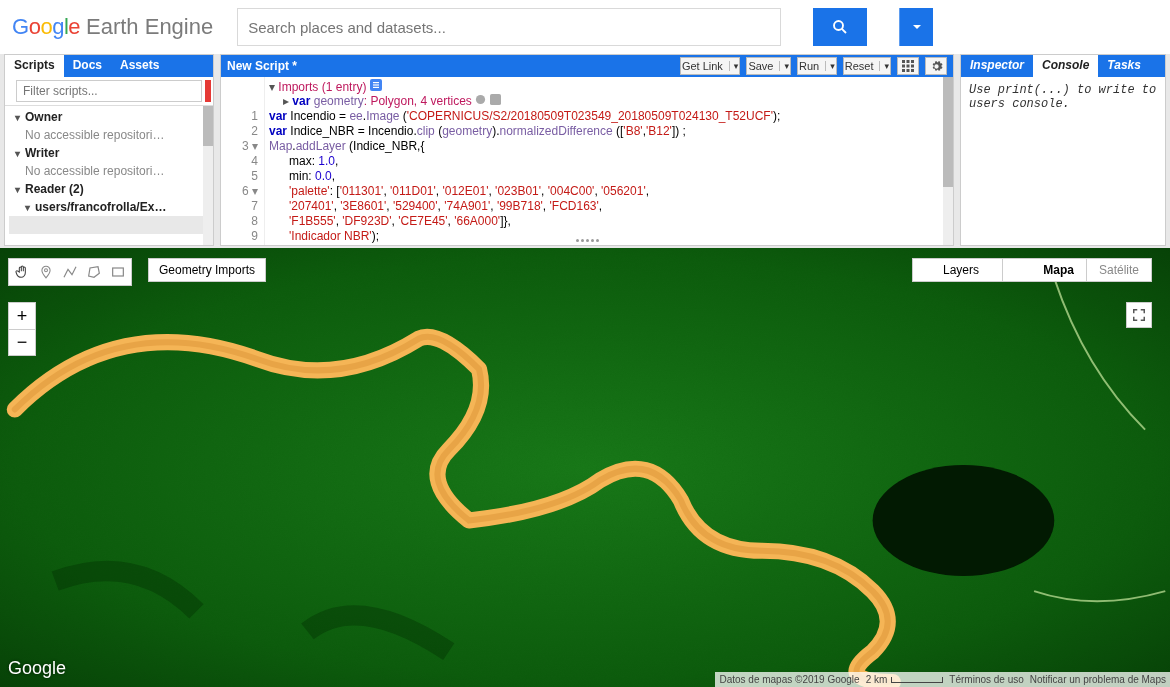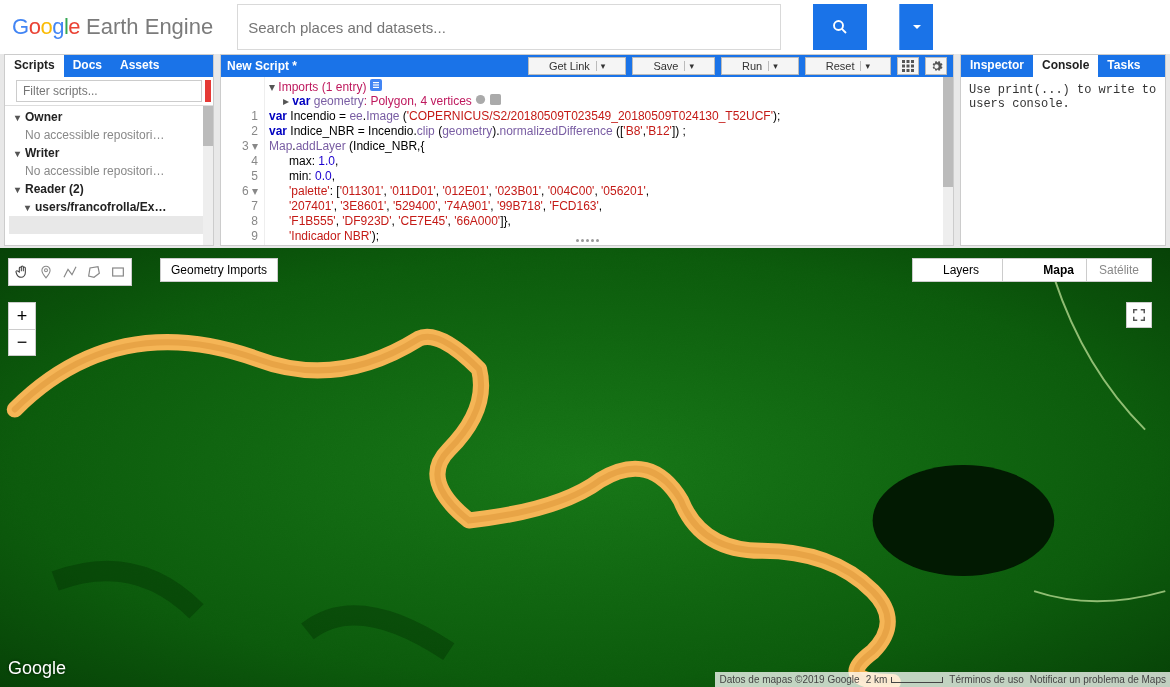--- a/index.html
+++ b/index.html
@@ -3,21 +3,21 @@
 <meta charset="utf-8">
 <style>
 * { margin: 0; padding: 0; box-sizing: border-box; font-family: Arial, Helvetica, sans-serif; }
 body { width: 1170px; height: 687px; overflow: hidden; background: #fff; display: flex; flex-direction: column; }
 
 
 .topbar { height: 54px; background: #fff; display: flex; align-items: center; padding: 0 12px; gap: 24px; }
 .logo { display: flex; align-items: baseline; gap: 6px; font-size: 22px; }
 .logo-google span { font-weight: 500; letter-spacing: -0.5px; }
 .logo-product { color: #7b7b7b; font-weight: 300; font-size: 22px; }
-.searchwrap { display: flex; height: 46px; gap: 32px; }
+.searchwrap { display: flex; height: 38px; gap: 32px; }
 .searchbox { width: 544px; border: 1px solid #d9d9d9; padding: 0 10px; font-size: 15px; color: #555; outline: none; }
 .searchbtn { width: 54px; background: #1a73e8; border: none; color: #fff; display: flex; align-items: center; justify-content: center; cursor: pointer; }
 .searchdd { width: 34px; background: #1a73e8; border: none; border-left: 1px solid rgba(255,255,255,.3); color: #fff; display: flex; align-items: center; justify-content: center; cursor: pointer; }
 
 
 .panels { height: 194px; display: flex; gap: 6px; background: #e8e8e8; padding: 0 4px 2px; }
 
 
 .left { width: 210px; display: flex; flex-direction: column; background: #fff; border: 1px solid #ccc; }
 .tabbar { height: 22px; background: #1a73e8; display: flex; gap: 0; font-size: 12px; font-weight: bold; color: #fff; }
@@ -32,47 +32,47 @@
 .tree-item { padding: 2px 0 2px 6px; white-space: nowrap; overflow: hidden; }
 .tree-item.bold { font-weight: bold; }
 .tree-item.muted { color: #888; padding-left: 16px; }
 .tree-item.sel { background: #e8e8e8; }
 .tri::before { content: "▾"; color: #555; display: inline-block; width: 10px; font-size: 10px; }
 
 
 .center { flex: 1; display: flex; flex-direction: column; background: #fff; border: 1px solid #ccc; }
 .editorbar { height: 22px; background: #1a73e8; display: flex; align-items: center; font-size: 12px; color: #fff; padding: 0 6px; gap: 6px; }
 .editorbar .title { font-weight: bold; flex: 1; }
-.btn { background: #f5f5f5; border: 1px solid #bbb; color: #333; font-size: 11px; padding: 1px 20px; cursor: pointer; display: inline-flex; align-items: center; gap: 2px; height: 18px; }
+.btn { background: #f5f5f5; border: 1px solid #bbb; color: #333; font-size: 11px; padding: 1px 1px; cursor: pointer; display: inline-flex; align-items: center; gap: 2px; height: 18px; }
 .btn.dd::after { content: "▾"; font-size: 9px; border-left: 1px solid #bbb; padding-left: 4px; margin-left: 4px; }
 .btn.icon { width: 22px; justify-content: center; padding: 0; }
 .codewrap { flex: 1; display: flex; font-family: "Courier New", monospace; font-size: 12px; overflow: hidden; position: relative; background: #fff; }
 .gutter { width: 44px; background: #fff; color: #888; text-align: right; padding: 2px 6px 2px 0; border-right: 1px solid #eee; }
 .gutter div { height: 15px; line-height: 15px; }
 .code { flex: 1; padding: 2px 4px; white-space: pre; overflow: hidden; }
 .code-scroll { position: absolute; right: 0; top: 0; bottom: 0; width: 10px; background: #eee; }
 .code-scroll::before { content: ""; position: absolute; top: 0; width: 100%; height: 110px; background: #bbb; }
 .imports { color: #be185d; font-style: normal; }
 .kw { color: #0000c0; font-weight: bold; }
 .str { color: #c41a16; }
 .num { color: #1c00cf; }
 .grip { position: absolute; bottom: 0; left: 50%; transform: translateX(-50%); width: 40px; height: 6px; display: flex; justify-content: center; gap: 2px; }
 .grip span { width: 3px; height: 3px; background: #999; border-radius: 50%; }
 
 
-.right { width: 206px; display: flex; flex-direction: column; background: #fff; border: 1px solid #ccc; }
+.right { width: 206px; display: flex; flex-direction: column; background: #fff; border: 1px solid #ccc; font-style: italic; }
 .console { flex: 1; font-family: "Courier New", monospace; font-size: 12px; padding: 6px 8px; color: #333; }
 
 
 .mapwrap { flex: 1; position: relative; overflow: hidden; background: #0a3d0a; }
 .mapsvg { position: absolute; inset: 0; width: 100%; height: 100%; }
 .map-ui { position: absolute; }
 .drawbar { top: 10px; left: 8px; background: #fff; border: 1px solid #ccc; display: flex; gap: 2px; padding: 2px; }
 .drawbar button { width: 22px; height: 22px; border: none; background: #fff; cursor: pointer; display: flex; align-items: center; justify-content: center; }
-.geobtn { top: 10px; left: 160px; background: #fff; border: 1px solid #ccc; padding: 4px 10px; font-size: 12px; cursor: pointer; }
+.geobtn { top: 10px; left: 148px; background: #fff; border: 1px solid #ccc; padding: 4px 10px; font-size: 12px; cursor: pointer; }
 .layersbtn { top: 10px; right: 160px; background: #fff; border: 1px solid #ccc; padding: 4px 30px; font-size: 12px; cursor: pointer; }
 .maptype { top: 10px; right: 18px; background: #fff; border: 1px solid #ccc; display: flex; font-size: 12px; }
 .maptype span { padding: 4px 12px; cursor: pointer; }
 .maptype span.active { font-weight: bold; margin-left: 28px; }
 .maptype span + span { border-left: 1px solid #ccc; color: #888; }
 .zoom { top: 54px; left: 8px; background: #fff; border: 1px solid #ccc; display: flex; flex-direction: column; }
 .zoom button { width: 26px; height: 26px; border: none; background: #fff; font-size: 18px; cursor: pointer; }
 .zoom button + button { border-top: 1px solid #ccc; }
 .fs { top: 54px; right: 18px; width: 26px; height: 26px; background: #fff; border: 1px solid #ccc; display: flex; align-items: center; justify-content: center; cursor: pointer; }
 .footerlogo { bottom: 8px; left: 8px; color: #fff; font-size: 18px; font-weight: 500; text-shadow: 0 0 3px rgba(0,0,0,.6); }

